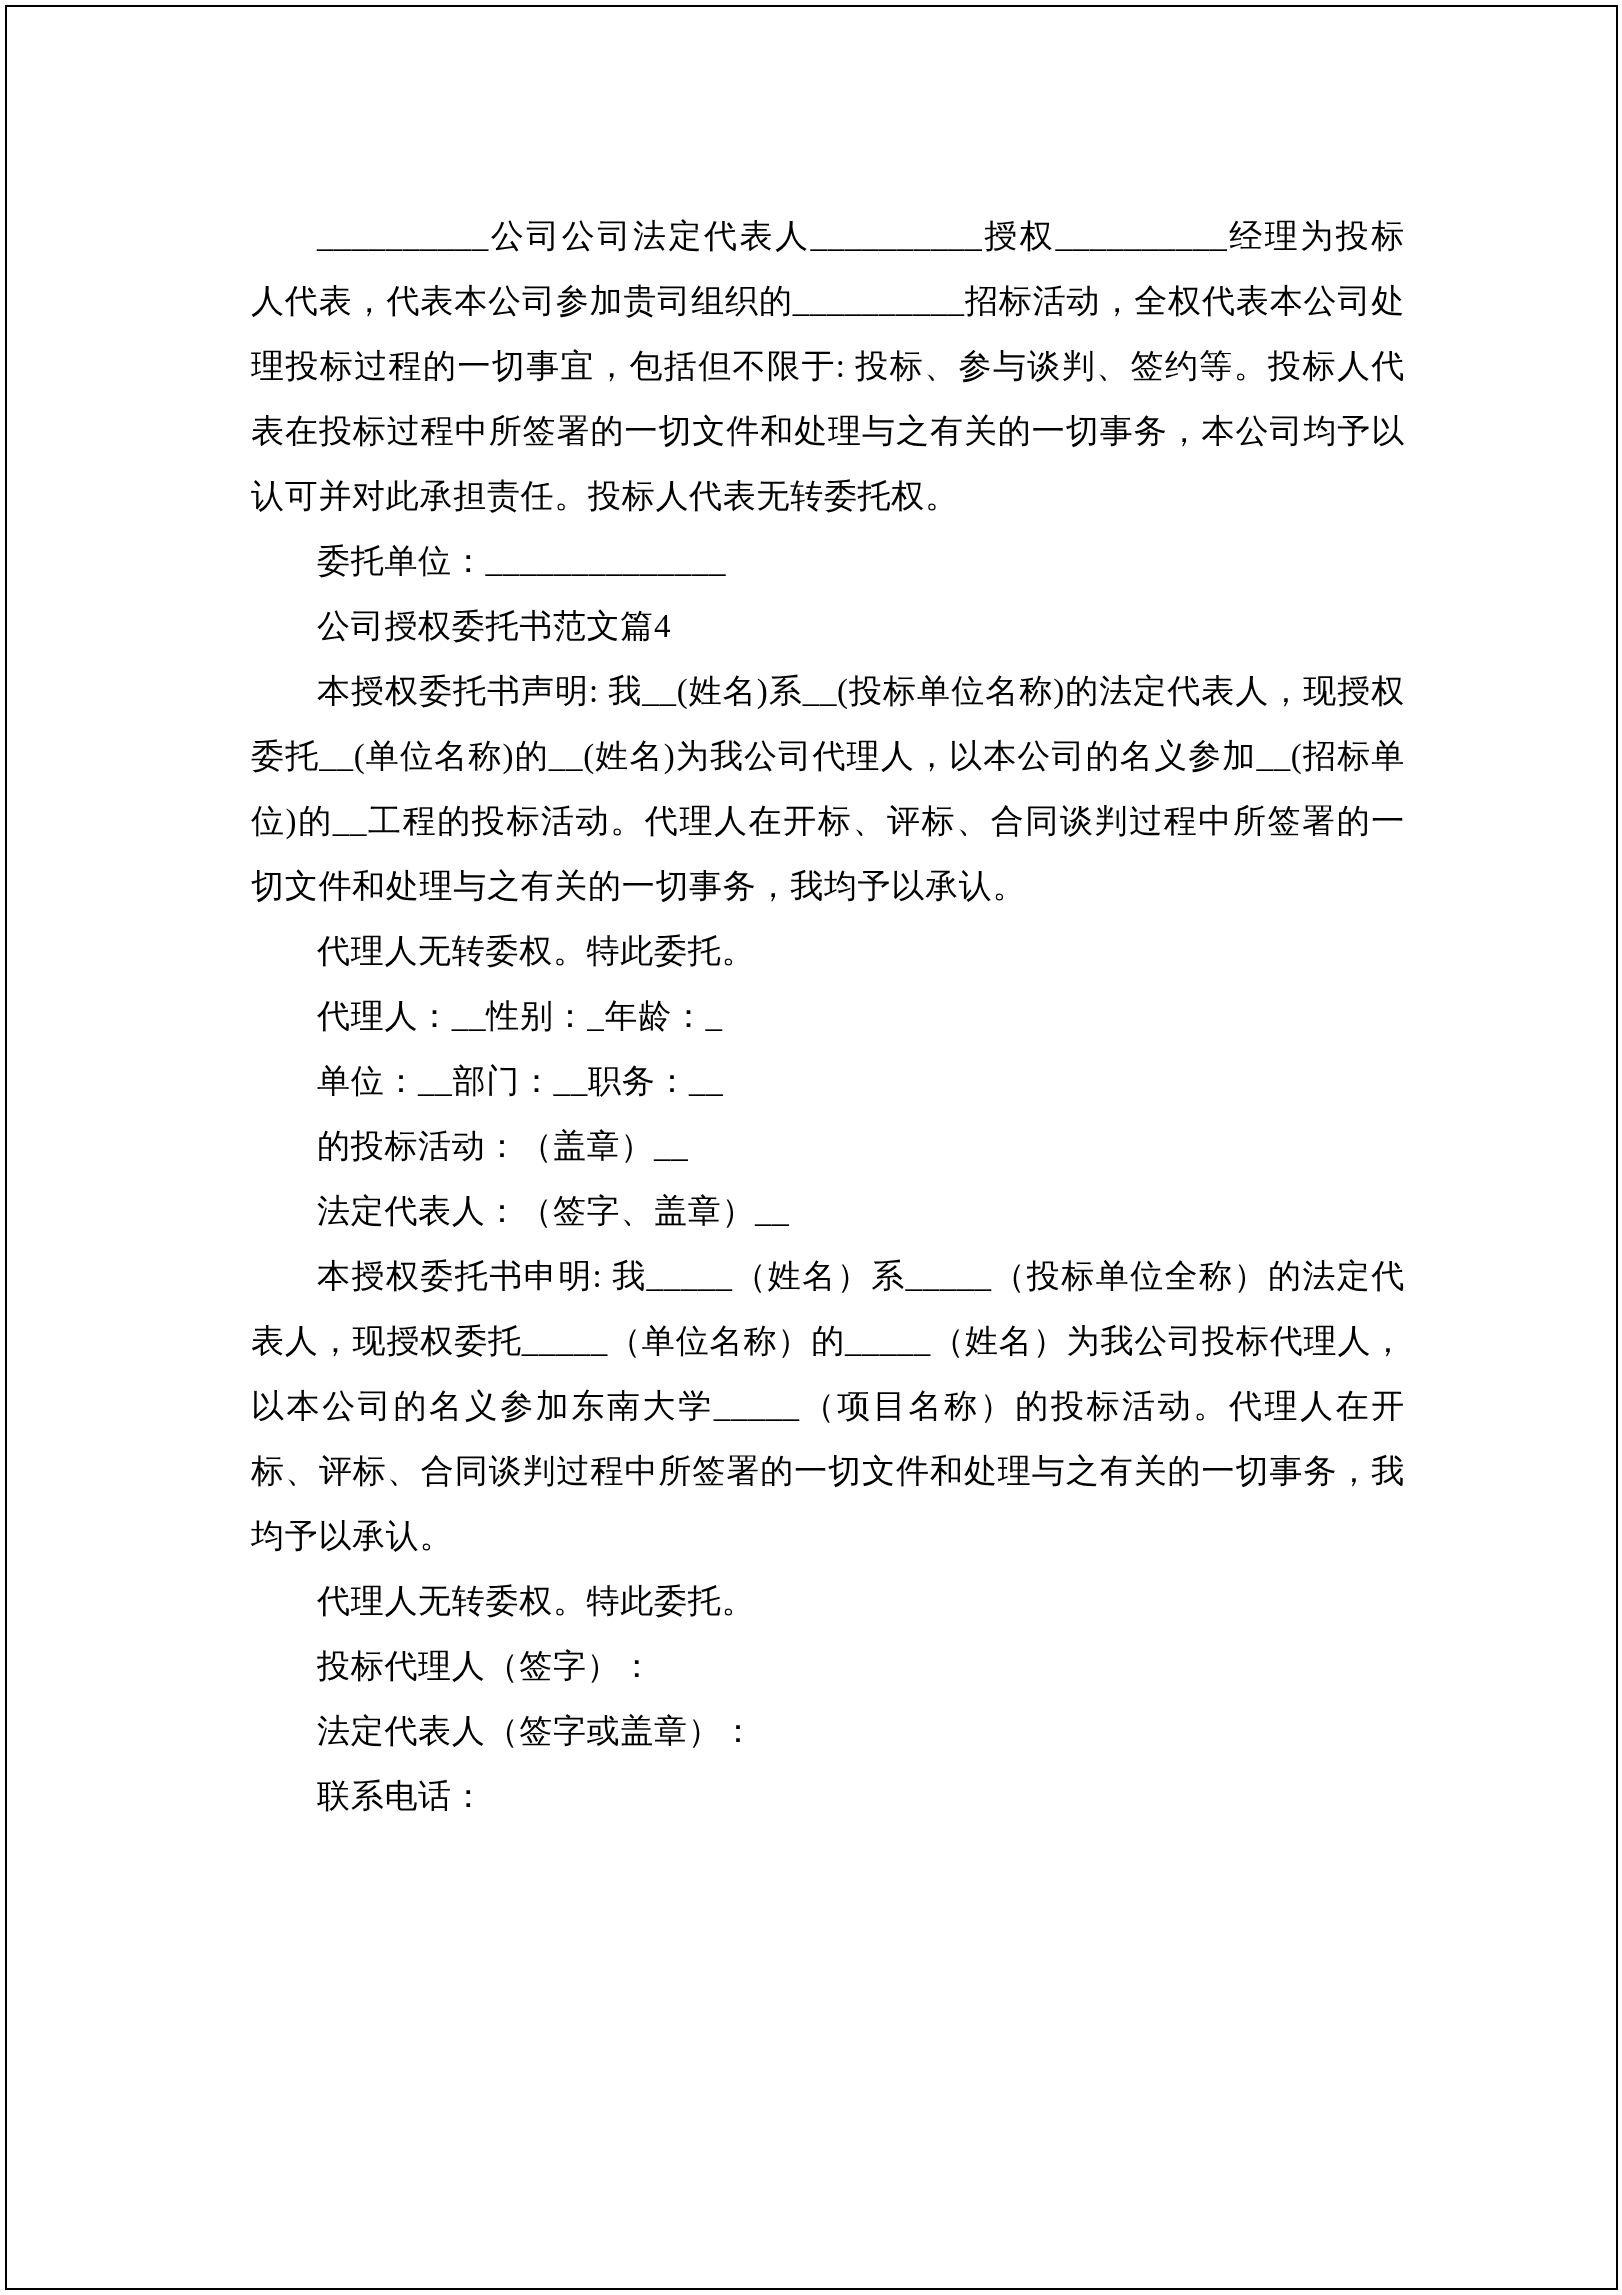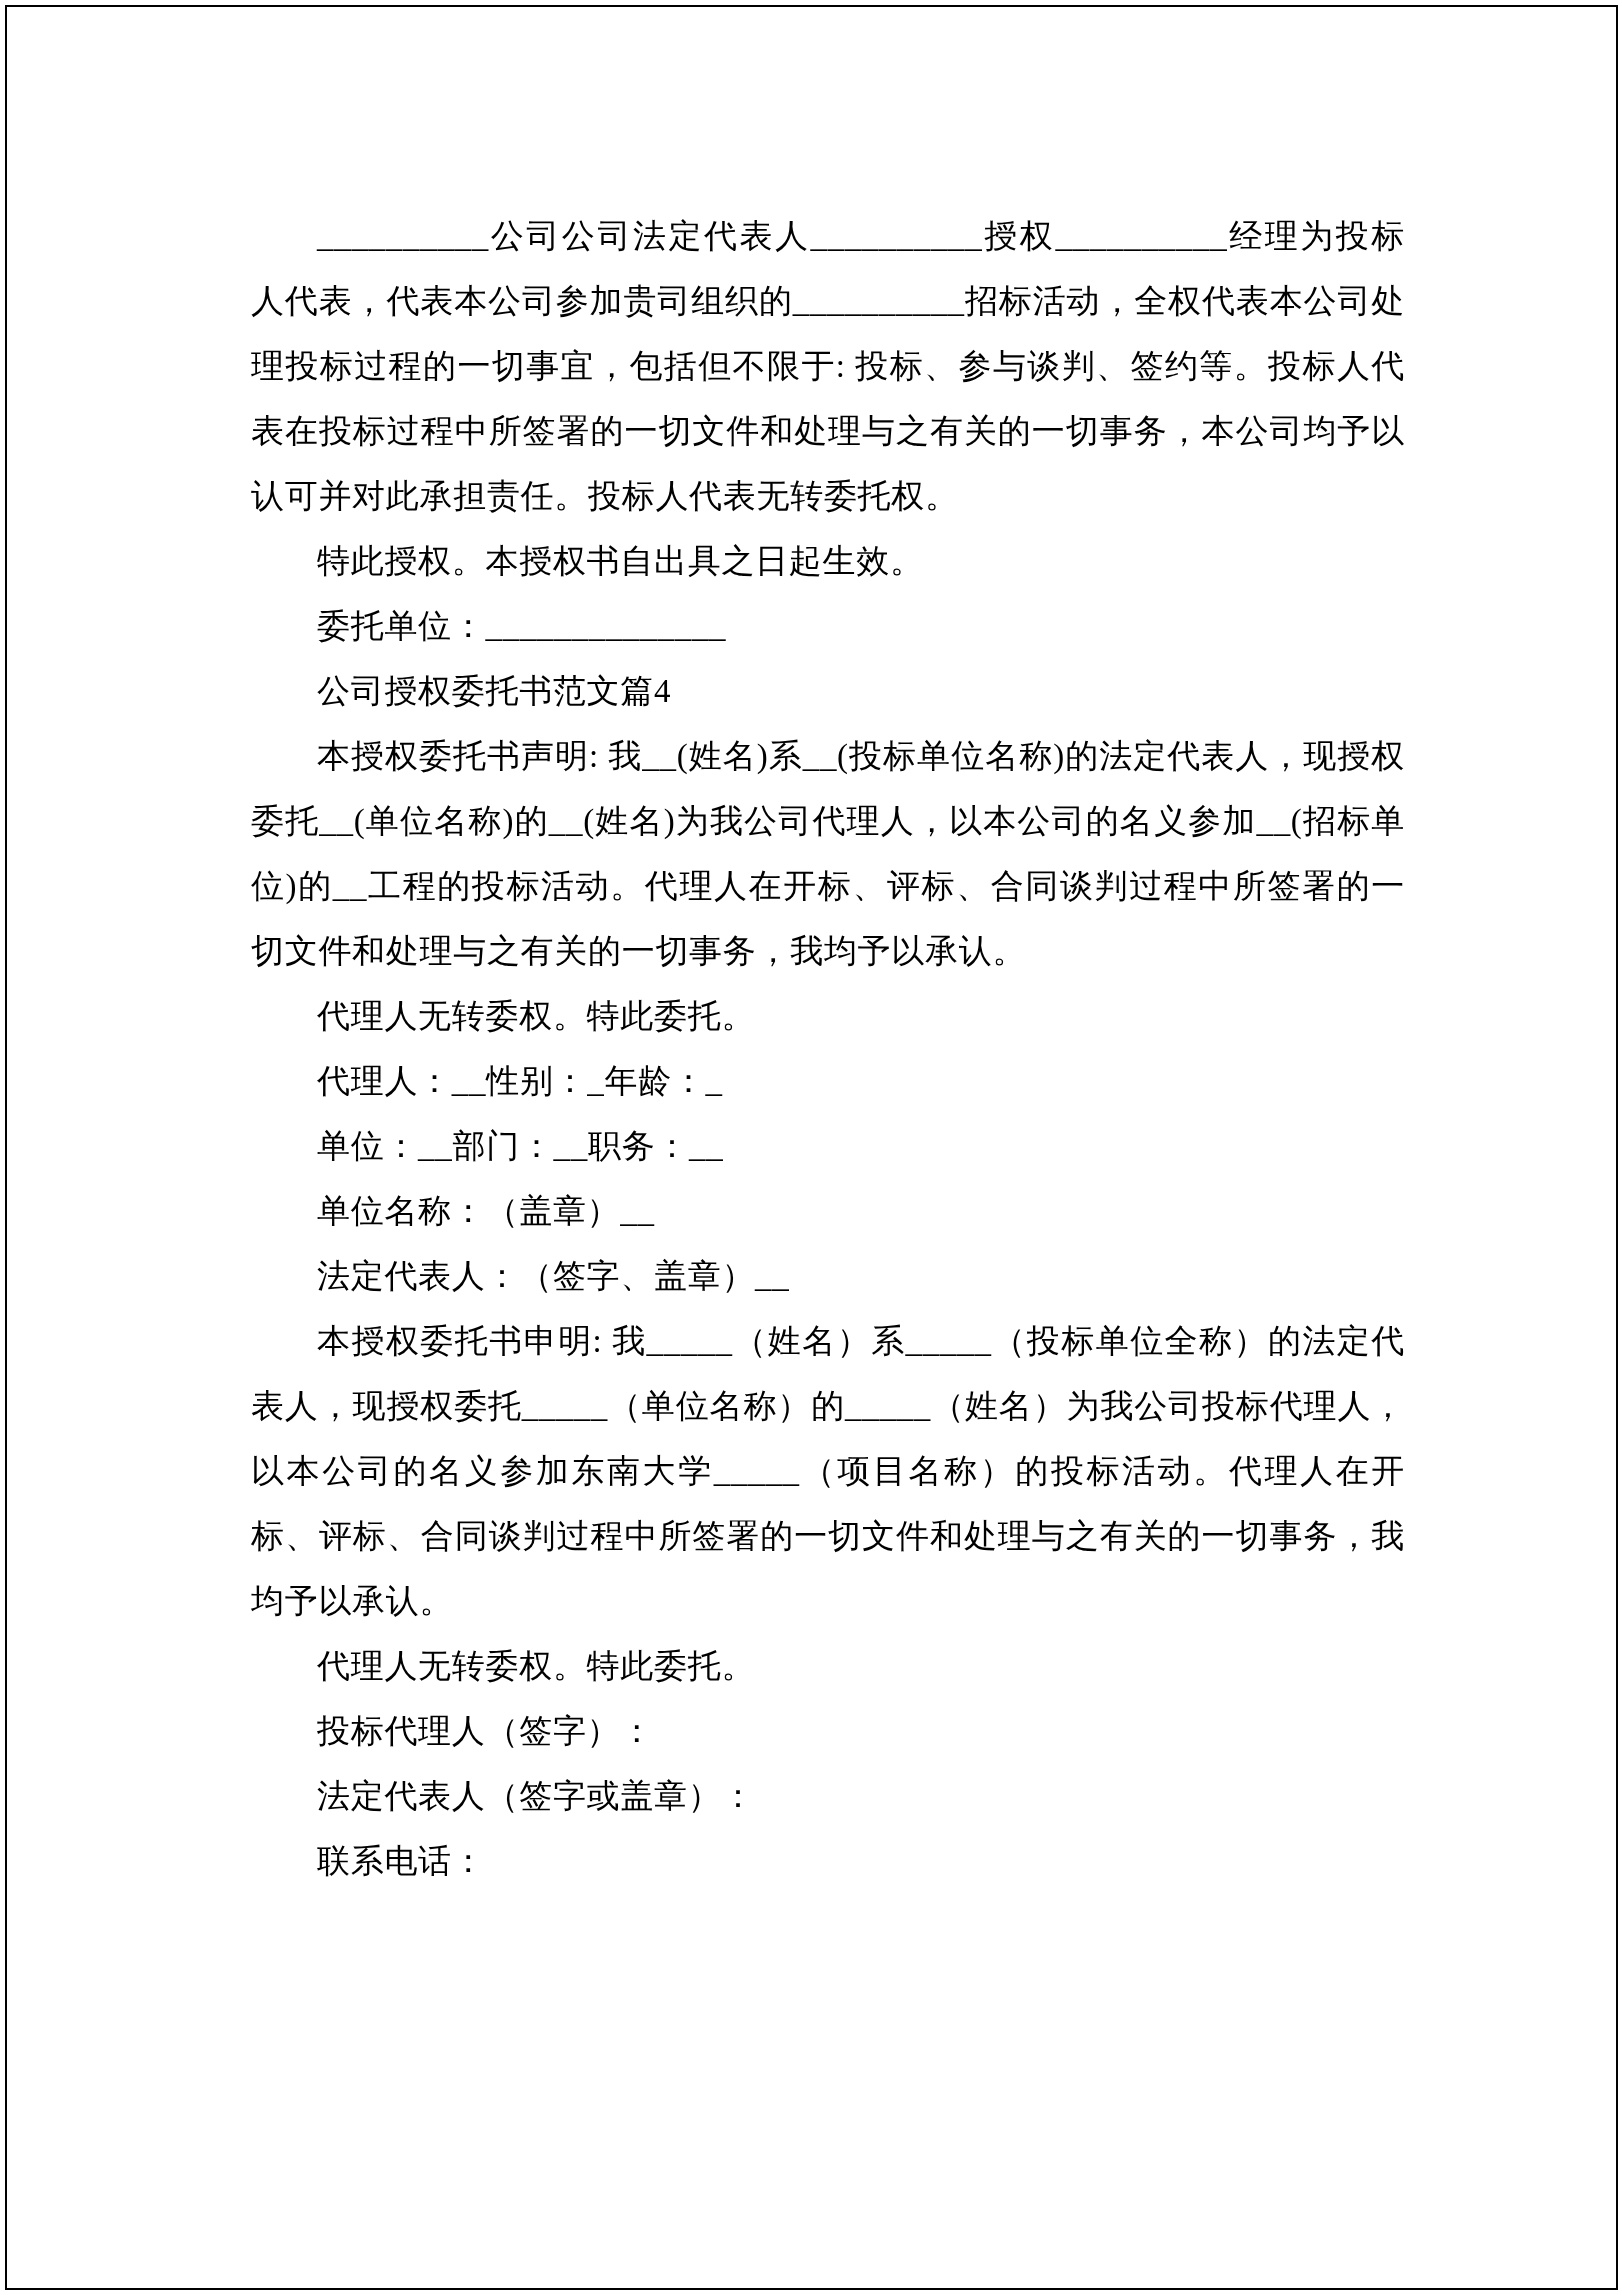--- a/index.html
+++ b/index.html
@@ -44,28 +44,27 @@
     word-break: break-all;
   }
 </style>
 </head>
 <body>
 
 <div class="page">
   <div class="page-frame"></div>
   <div class="content">
     <p>__________公司公司法定代表人__________授权__________经理为投标人代表，代表本公司参加贵司组织的__________招标活动，全权代表本公司处理投标过程的一切事宜，包括但不限于: 投标、参与谈判、签约等。投标人代表在投标过程中所签署的一切文件和处理与之有关的一切事务，本公司均予以认可并对此承担责任。投标人代表无转委托权。</p>
-    <p>特此授权。本授权书自出具之日起生效。</p>
     <p>委托单位：______________</p>
     <p>公司授权委托书范文篇4</p>
     <p>本授权委托书声明: 我__(姓名)系__(投标单位名称)的法定代表人，现授权委托__(单位名称)的__(姓名)为我公司代理人，以本公司的名义参加__(招标单位)的__工程的投标活动。代理人在开标、评标、合同谈判过程中所签署的一切文件和处理与之有关的一切事务，我均予以承认。</p>
     <p>代理人无转委权。特此委托。</p>
     <p>代理人：__性别：_年龄：_</p>
     <p>单位：__部门：__职务：__</p>
-    <p>单位名称：（盖章）__</p>
+    <p>的投标活动：（盖章）__</p>
     <p>法定代表人：（签字、盖章）__</p>
     <p>本授权委托书申明: 我_____（姓名）系_____（投标单位全称）的法定代表人，现授权委托_____（单位名称）的_____（姓名）为我公司投标代理人，以本公司的名义参加东南大学_____（项目名称）的投标活动。代理人在开标、评标、合同谈判过程中所签署的一切文件和处理与之有关的一切事务，我均予以承认。</p>
     <p>代理人无转委权。特此委托。</p>
     <p>投标代理人（签字）：</p>
     <p>法定代表人（签字或盖章）：</p>
     <p>联系电话：</p>
   </div>
 </div>
 
 

